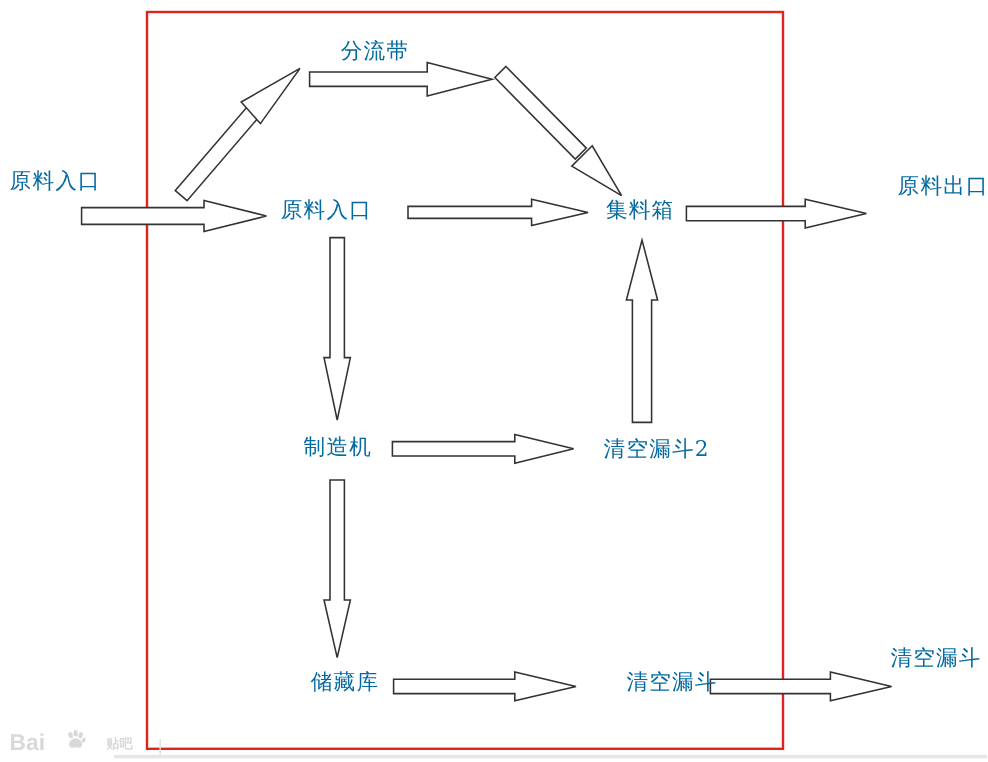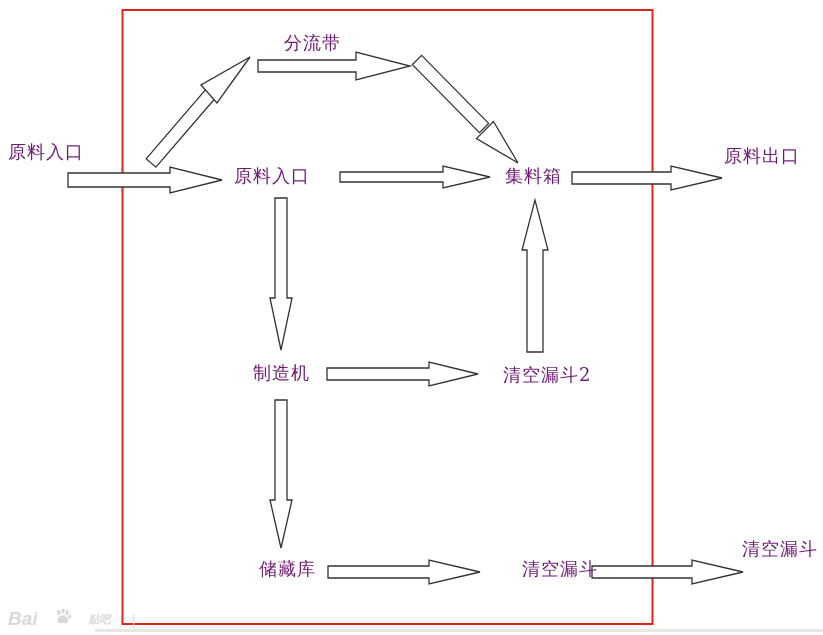--- a/index.html
+++ b/index.html
@@ -7,36 +7,35 @@
     position:relative;
     width:823px;height:635px;
     background:#ffffff;
     overflow:hidden;
     font-family:"DejaVu Serif","Liberation Serif",serif;
   }
   #flow-svg{position:absolute;left:0;top:0;}
   .node-label{
     position:absolute;
     font-size:18px;
-    color:#701a75;
+    color:#0369a1;
     letter-spacing:1px;
     white-space:nowrap;
     line-height:20px;
   }
   .arrow{fill:#ffffff;stroke:#333333;stroke-width:1.3;}
   .frame{fill:none;stroke:#de241f;stroke-width:2;}
   #watermark{
     position:absolute;
     left:8px;top:604px;
     display:flex;align-items:flex-end;gap:17px;
     color:#d9d9d9;
     font-family:"Liberation Sans","DejaVu Sans",sans-serif;
     font-weight:bold;
     user-select:none;
-    font-style:italic;
   }
   #watermark .wm-brand{font-size:19px;line-height:19px;letter-spacing:0;}
   #watermark .wm-paw{position:relative;top:2px;margin-left:-2px;margin-right:-1px;}
   #watermark .wm-suffix{font-size:11px;line-height:17px;letter-spacing:0;}
   #watermark .wm-sep{font-size:14px;font-weight:normal;margin-left:4px;color:#e0e0e0;}
   .bottom-strip{position:absolute;left:95px;top:629px;width:728px;height:3px;background:#e9e7e3;}
 </style>
 </head>
 <body>
 
@@ -70,21 +69,21 @@
 
     <polygon class="arrow" points="275,400 287,400 287,500 292,500 281,548 270,500 275,500"></polygon>
 
     <polygon class="arrow" points="527,352 527,250 522,250 535,200 548,250 543,250 543,352"></polygon>
   </svg>
 
   <div class="node-label" style="left:8px;top:142px">原料入口</div>
   <div class="node-label" style="left:284px;top:33px">分流带</div>
   <div class="node-label" style="left:234px;top:166px">原料入口</div>
   <div class="node-label" style="left:505px;top:166px">集料箱</div>
-  <div class="node-label" style="left:724px;top:146px">原料出口</div>
+  <div class="node-label" style="left:748px;top:146px">原料出口</div>
   <div class="node-label" style="left:253px;top:363px">制造机</div>
   <div class="node-label" style="left:503px;top:365px">清空漏斗2</div>
   <div class="node-label" style="left:259px;top:559px">储藏库</div>
   <div class="node-label" style="left:522px;top:559px">清空漏斗</div>
   <div class="node-label" style="left:742px;top:539px">清空漏斗</div>
 
   <div class="bottom-strip"></div>
 
   <div id="watermark">
     <span class="wm-brand">Bai</span>

